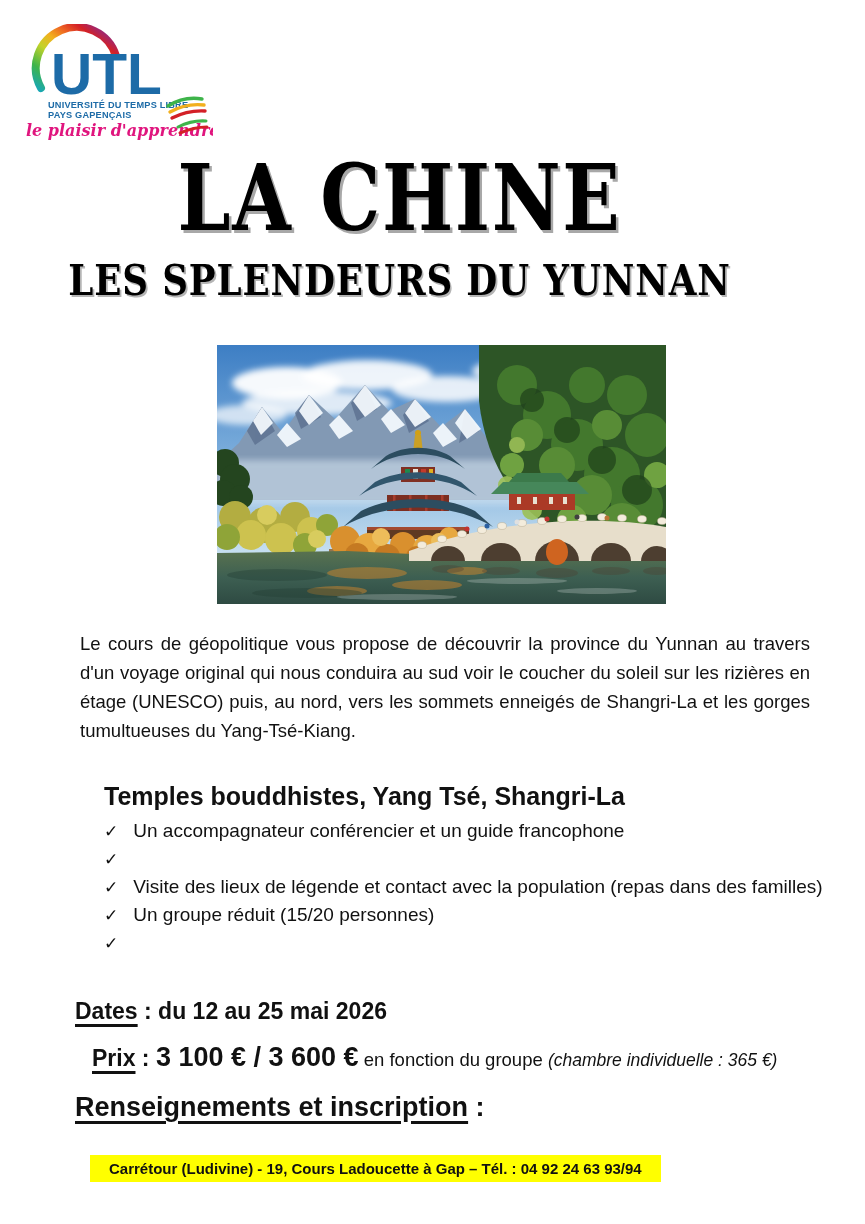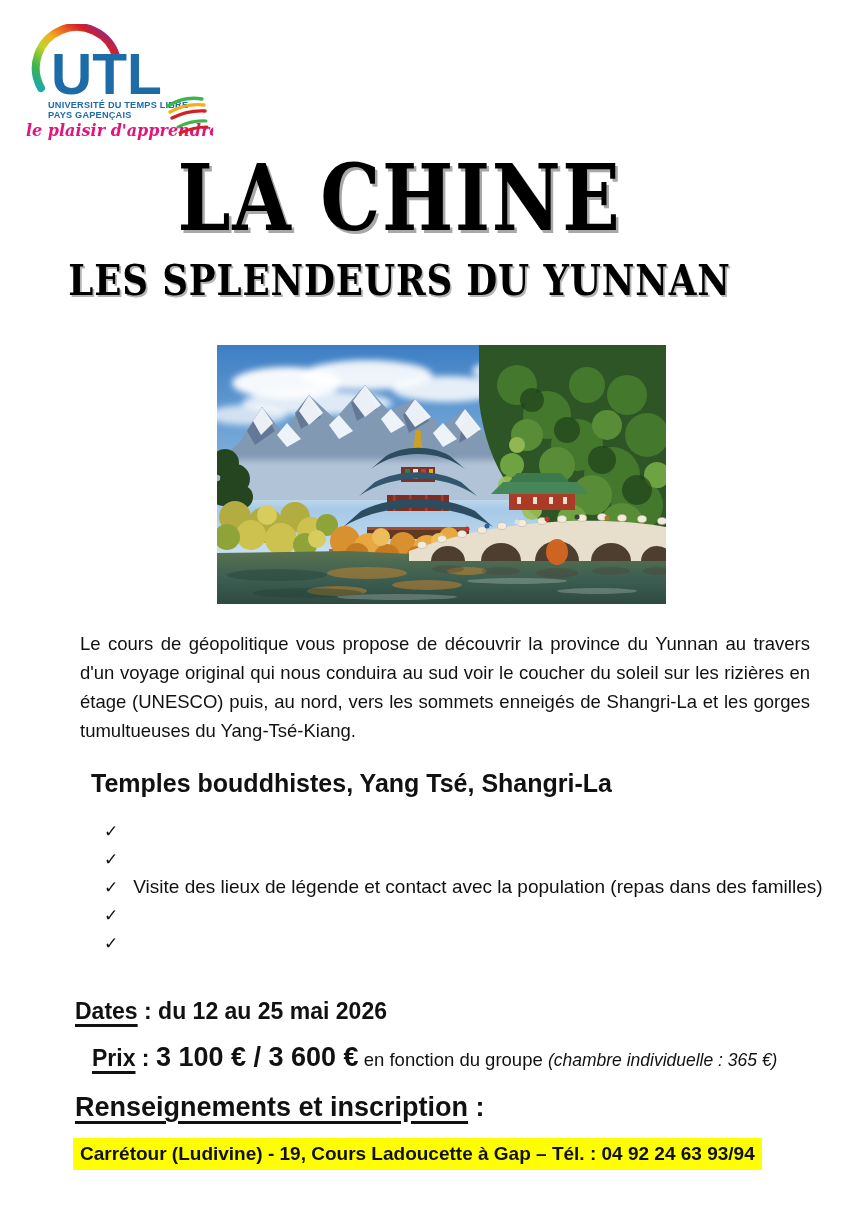--- a/index.html
+++ b/index.html
@@ -31,37 +31,37 @@
   .photo { position: absolute; top: 345px; left: 217px; width: 449px; height: 259px; overflow: hidden; }
   .photo svg { display: block; width: 100%; height: 100%; }
 
   .intro {
     position: absolute; top: 629px; left: 80px; width: 730px;
     font-size: 18.5px; line-height: 29px; text-align: justify; margin: 0;
   }
 
   .highlights-heading {
     position: absolute; top: 765px; left: 0; width: 695px; text-align: center;
-    font-size: 25px; font-weight: bold; margin: 4px;
+    font-size: 25px; font-weight: bold; margin: 17px;
   }
 
   .bullets { position: absolute; top: 821px; left: 104px; margin: 0; padding: 0; list-style: none; font-size: 19px; }
   .bullets li { display: flex; gap: 15px; align-items: baseline; margin-bottom: 8px; line-height: 20px; }
   .check { font-family: "DejaVu Sans", sans-serif; font-size: 17px; flex: 0 0 auto; }
 
   .row-dates { position: absolute; top: 998px; left: 75px; font-size: 23px; font-weight: bold; margin: 0; }
   .row-price { position: absolute; top: 1042px; left: 92px; font-size: 23px; font-weight: bold; margin: 0; }
   .price-value { font-size: 27px; }
   .price-note { font-weight: normal; font-size: 18.5px; }
   .price-note-italic { font-weight: normal; font-style: italic; font-size: 17.5px; }
   .row-info { position: absolute; top: 1092px; left: 75px; font-size: 27px; font-weight: bold; margin: 0; }
   .contact {
     position: absolute; top: 1138px; left: 73px;
-    background: #ffff00; font-weight: bold; font-size: 19px;
-    padding: 5px 7px; margin: 0; white-space: nowrap;
+    background: #ffff00; font-weight: bold; font-size: 15px;
+    padding: 5px 19px; margin: 17px; white-space: nowrap;
   }
   .u { text-decoration: underline; text-decoration-thickness: 2.5px; text-underline-offset: 5px; }
 </style>
 </head>
 <body>
 
 <svg class="logo" width="195" height="122" viewBox="0 0 195 122">
   <defs>
     <linearGradient id="rb" x1="0" y1="1" x2="1" y2="0">
       <stop offset="0" stop-color="#18a7b5"></stop>
@@ -334,30 +334,32 @@
   </svg>
 </div>
 
 <p class="intro">Le cours de géopolitique vous propose de découvrir la province du Yunnan au travers d'un voyage original qui nous conduira au sud voir le coucher du soleil sur les rizières en étage (UNESCO) puis, au nord, vers les sommets enneigés de Shangri-La et les gorges tumultueuses du Yang-Tsé-Kiang.</p>
 
 <p class="highlights-heading">Temples bouddhistes, Yang Tsé, Shangri-La</p>
 
 <ul class="bullets">
   <li>
     <span class="check">✓</span>
+    <span>Un accompagnateur conférencier et un guide francophone</span>
   </li>
   <li>
     <span class="check">✓</span>
   </li>
   <li>
     <span class="check">✓</span>
     <span>Visite des lieux de légende et contact avec la population (repas dans des familles)</span>
   </li>
   <li>
     <span class="check">✓</span>
+    <span>Un groupe réduit (15/20 personnes)</span>
   </li>
   <li>
     <span class="check">✓</span>
   </li>
 </ul>
 
 <p class="row-dates">
   <span class="u">Dates</span><span> : </span><span>du 12 au 25 mai 2026</span>
 </p>
 

